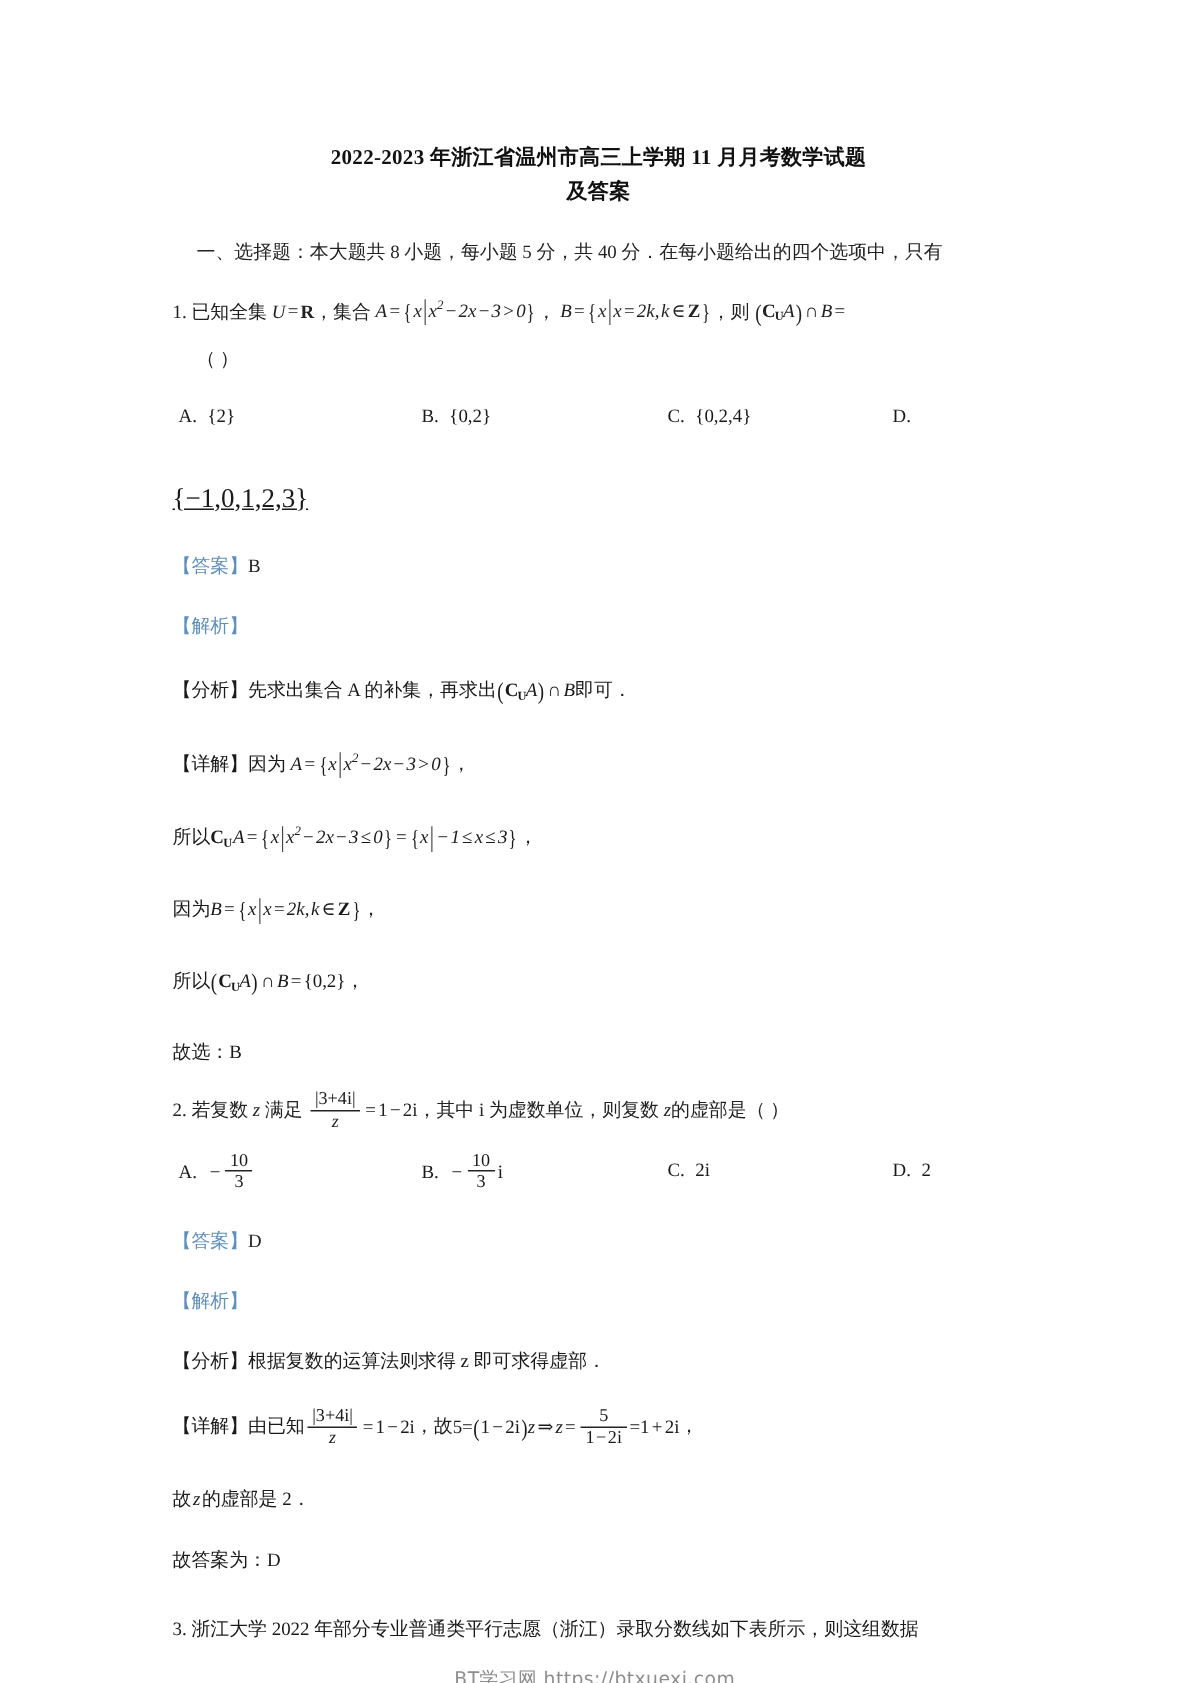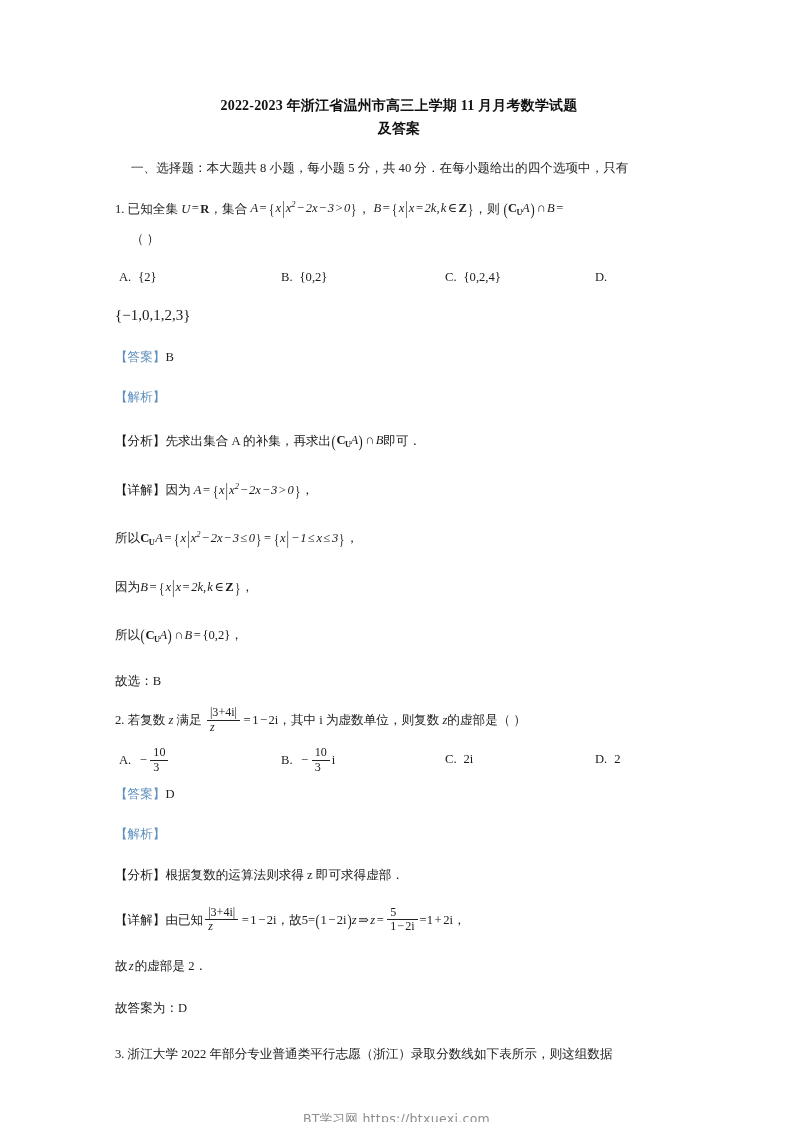--- a/index.html
+++ b/index.html
@@ -72,23 +72,24 @@
     position: absolute;
     top: 2px;
     white-space: nowrap;
   }
   .opt .lbl { margin-right: 7px; }
   .opt-a { left: 4px; }
   .opt-b { left: 166px; }
   .opt-c { left: 330px; }
   .opt-d { left: 480px; }
   .opt-cont {
-    margin-top: 14px;
-    font-size: 15px;
+    margin-top: 28px;
+    font-size: 18px;
     line-height: 2.1;
+    text-decoration: underline;
   }
 
   
   .marker {
     color: #5f8fbd;
     font-size: 12.6px;
   }
   .ansline {
     font-size: 12.6px;
     line-height: 2.05;
@@ -148,20 +149,21 @@
     font-style: normal;
     font-weight: 700;
     vertical-align: -0.32em;
     line-height: 0;
   }
 
   
   .frac {
     display: inline-block;
     vertical-align: -0.52em;
+    text-align: center;
     font-style: normal;
     line-height: 1.12;
     margin: 0 2px;
   }
   .frac > .num {
     display: block;
     padding: 0 3px 0px 3px;
     border-bottom: 1px solid #222;
     font-size: 0.96em;
   }
@@ -272,21 +274,21 @@
         <span class="lbl">B.</span><span class="m"><span class="op">−</span><span class="frac"><span class="num">10</span><span class="den">3</span></span><span class="up">i</span></span>
       </span>
       <span class="opt opt-c">
         <span class="lbl">C.</span><span>2i</span>
       </span>
       <span class="opt opt-d">
         <span class="lbl">D.</span><span>2</span>
       </span>
     </div>
 
-    <div class="ansline" style="margin-top:8px;">
+    <div class="ansline" style="margin-top:20px;">
       <span class="marker">【答案】</span><span class="val">D</span>
     </div>
     <div class="ansline">
       <span class="marker">【解析】</span>
     </div>
 
     <div class="solline">
       <span class="tag">【分析】</span><span>根据复数的运算法则求得 z 即可求得虚部．</span>
     </div>
 

